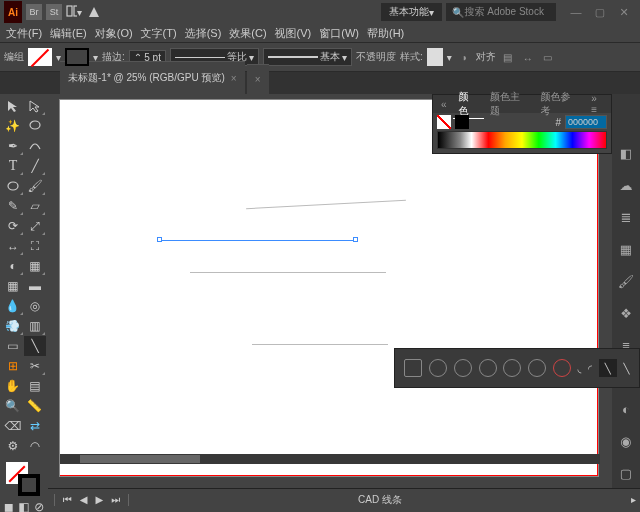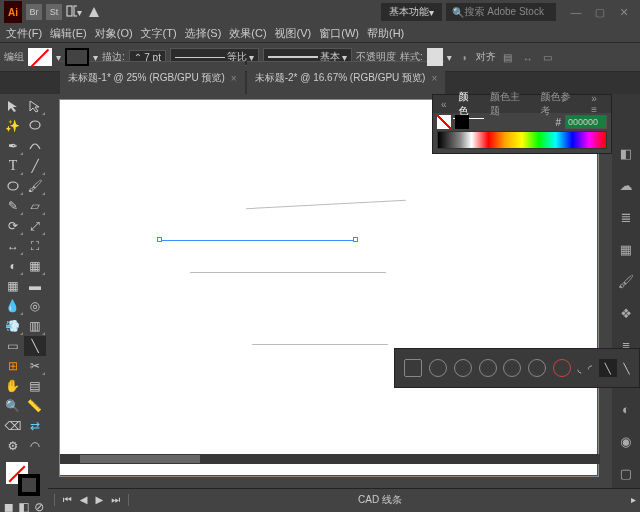--- a/index.html
+++ b/index.html
@@ -43,21 +43,21 @@
   .sel-line { position:absolute; border-top:1px solid #3b8cff;}
   .sel-handle { position:absolute; width:5px; height:5px; background:#fff; border:1px solid #3b8cff;}
   .right-dock-col { position:absolute; right:0; top:0; width:28px; background:#383838; height:394px; display:flex; flex-direction:column; align-items:center; padding-top:50px; gap:14px;}
   .right-dock-col .dico { width:18px; height:18px; color:#aaa; display:flex; align-items:center; justify-content:center; font-size:13px;}
   .color-panel { position:absolute; right:28px; top:0; width:180px; height:60px; background:#434343; border:1px solid #222;}
   .cp-tabs { display:flex; height:18px; font-size:10px; align-items:center; background:#383838;}
   .cp-tabs span { padding:0 6px; color:#999;}
   .cp-tabs span.act { color:#fff; border-bottom:1px solid #fff;}
   .cp-body { display:flex; padding:2px 4px; align-items:center; gap:4px;}
   .mini-swatch { width:14px; height:14px;}
-  .hex-in { background:#15803d; border:1px solid #555; color:#ccc; font-size:9px; padding:1px 2px; width:42px;}
+  .hex-in { background:#0369a1; border:1px solid #555; color:#ccc; font-size:9px; padding:1px 2px; width:42px;}
   .spectrum { height:18px; margin:0 4px 2px 4px; border:1px solid #333; background: linear-gradient(to right, #000,#444,#888,#fff 20%, red,orange,yellow,lime,cyan,blue,magenta,red);}
   .stroke-panel { position:absolute; right:0; bottom:100px; width:246px; height:40px; background:#3a3a3a; border:1px solid #222;}
   .sp-body { display:flex; height:100%; align-items:center; justify-content:space-around; padding:0 6px;}
   .sp-ico { width:18px; height:18px; border:1px solid #888; border-radius:50%; } .sp-ico.sq{border-radius:2px;}
   .statusbar { height:22px; background:#434343; border-top:1px solid #222; display:flex; align-items:center; padding:0 4px; font-size:10px; gap:8px;}
   .sb-sep { width:1px; height:12px; background:#666;}
   .sb-dd::after{content:" ▾"; color:#888;}
   .scroll-h { position:absolute; left:60px; right:40px; bottom:24px; height:10px; background:#383838;}
   .scroll-h .thumb { position:absolute; left:20px; width:120px; top:1px; bottom:1px; background:#666;}
   svg { width:14px; height:14px; }
@@ -103,41 +103,40 @@
 
 <div class="control-bar">
   <span class="cb-label">编组</span>
   <span class="cb-swatch slash"></span>▾
   <span class="cb-swatch" style="background:#000;border:2px solid #000;">
       <span style="display:block;width:100%;height:100%;background:#434343"></span>
     </span>▾
   <span class="cb-label">描边:</span>
   <span class="cb-dd">
       <span>⌃</span>
-      <span>7 pt</span>
+      <span>5 pt</span>
     </span>
   <span class="cb-dd"><span class="cb-line" style="height:1px"></span><span>等比</span>▾</span>
   <span class="cb-dd"><span class="cb-line"></span><span>基本</span>▾</span>
   <span class="cb-label">不透明度</span>
   <span class="cb-label">样式:</span>
   <span class="cb-swatch" style="background:#ddd;width:16px"></span>▾
   <span class="cb-smico">◑</span>
   <span class="cb-label">对齐</span>
   <span class="cb-smico">▤</span>
   <span class="cb-smico">↔</span>
   <span class="cb-smico">▭</span>
 </div>
 
 <div class="tabbar">
   <div class="doc-tab">
       <span>未标题-1* @ 25% (RGB/GPU 预览)</span>
       <span class="x">×</span>
     </div>
   <div class="doc-tab">
-      <span>未标题-2* @ 16.67% (RGB/GPU 预览)</span>
       <span class="x">×</span>
     </div>
 </div>
 
 <div class="main-area">
 
   <div class="toolbar-left">
     <div class="tool">
         <svg>
           <path d="M2 2 L2 12 L5 9 L8 13 L10 12 L7 8 L11 8 Z" fill="#ccc"></path>

